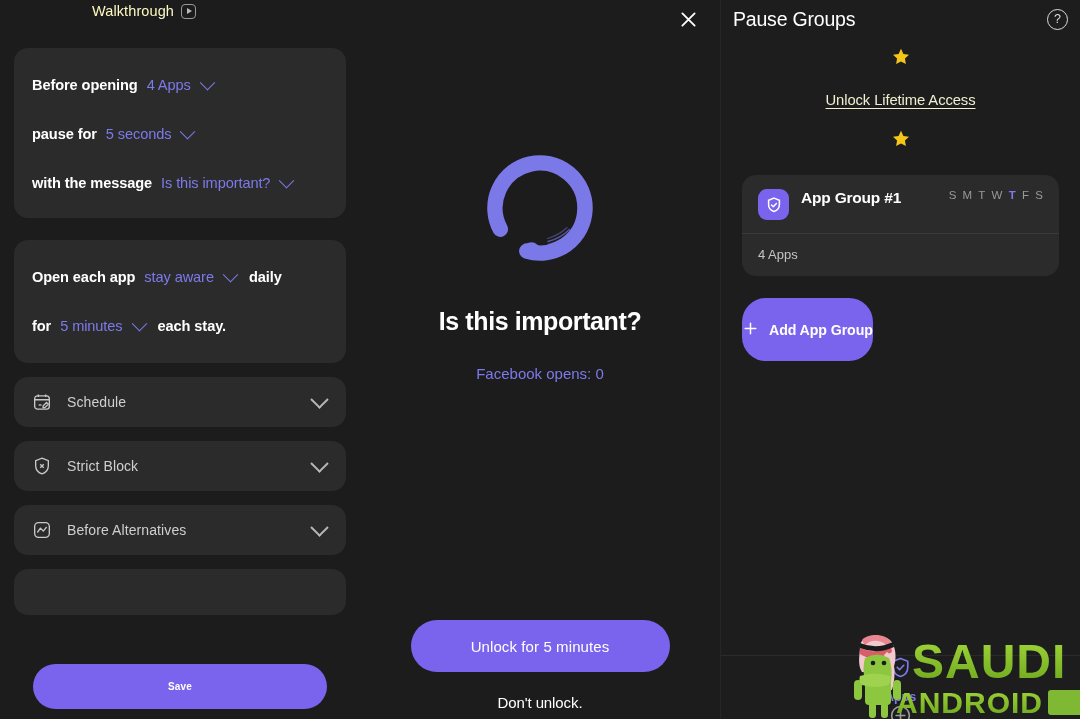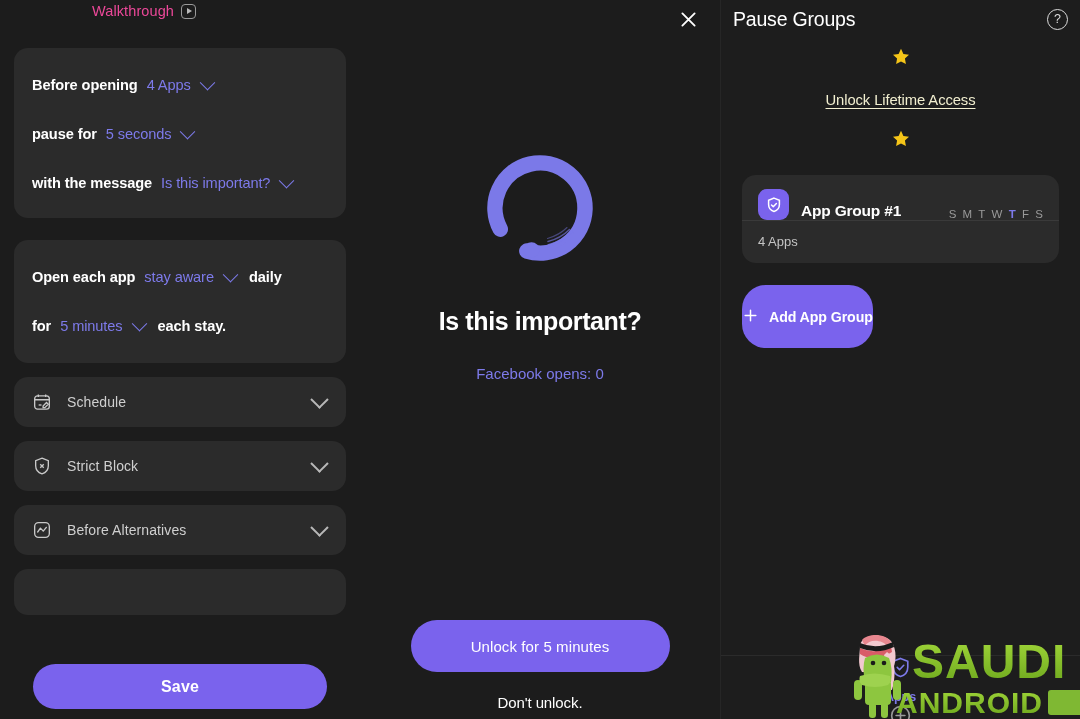--- a/index.html
+++ b/index.html
@@ -29,21 +29,21 @@
 
   .walkthrough-bar {
     height: 22px;
     display: flex;
     align-items: center;
     justify-content: center;
     gap: 7px;
     padding-right: 72px;
   }
   .walkthrough-label {
-    color: #ec4899;
+    color: #fef9c3;
     font-size: 14.5px;
     letter-spacing: .1px;
   }
   .play-badge {
     width: 15px; height: 15px;
     border: 1.4px solid #9a9a9a;
     border-radius: 4px;
     display: flex; align-items: center; justify-content: center;
   }
   .play-badge i {
@@ -126,21 +126,21 @@
     position: absolute;
     left: 0; right: 0; bottom: 10px;
     display: flex; justify-content: center;
   }
   .btn-save {
     width: 294px; height: 45px;
     background: #7a63ed;
     border: none;
     border-radius: 24px;
     color: #ffffff;
-    font-size: 16px;
+    font-size: 10px;
     font-weight: bold;
     cursor: pointer;
     letter-spacing: .2px;
   }
 
   
   .center-panel {
     position: relative;
     width: 360px; height: 719px;
     flex: 0 0 360px;
@@ -245,22 +245,22 @@
   }
 
   .group-card {
     margin: 22px 21px 0 21px;
     background: #2b2b2b;
     border-radius: 14px;
     padding: 0;
   }
   .group-card-top {
     display: flex;
-    align-items: flex-end;
-    padding: 14px 16px 0 16px;
+    align-items: flex-start;
+    padding: 14px 16px 13px 16px;
     border-bottom: 1px solid #3a3a3a;
   }
   .group-avatar {
     width: 31px; height: 31px;
     border-radius: 9px;
     background: #7a63ed;
     display: flex; align-items: center; justify-content: center;
     flex: 0 0 31px;
     margin-right: 12px;
   }

